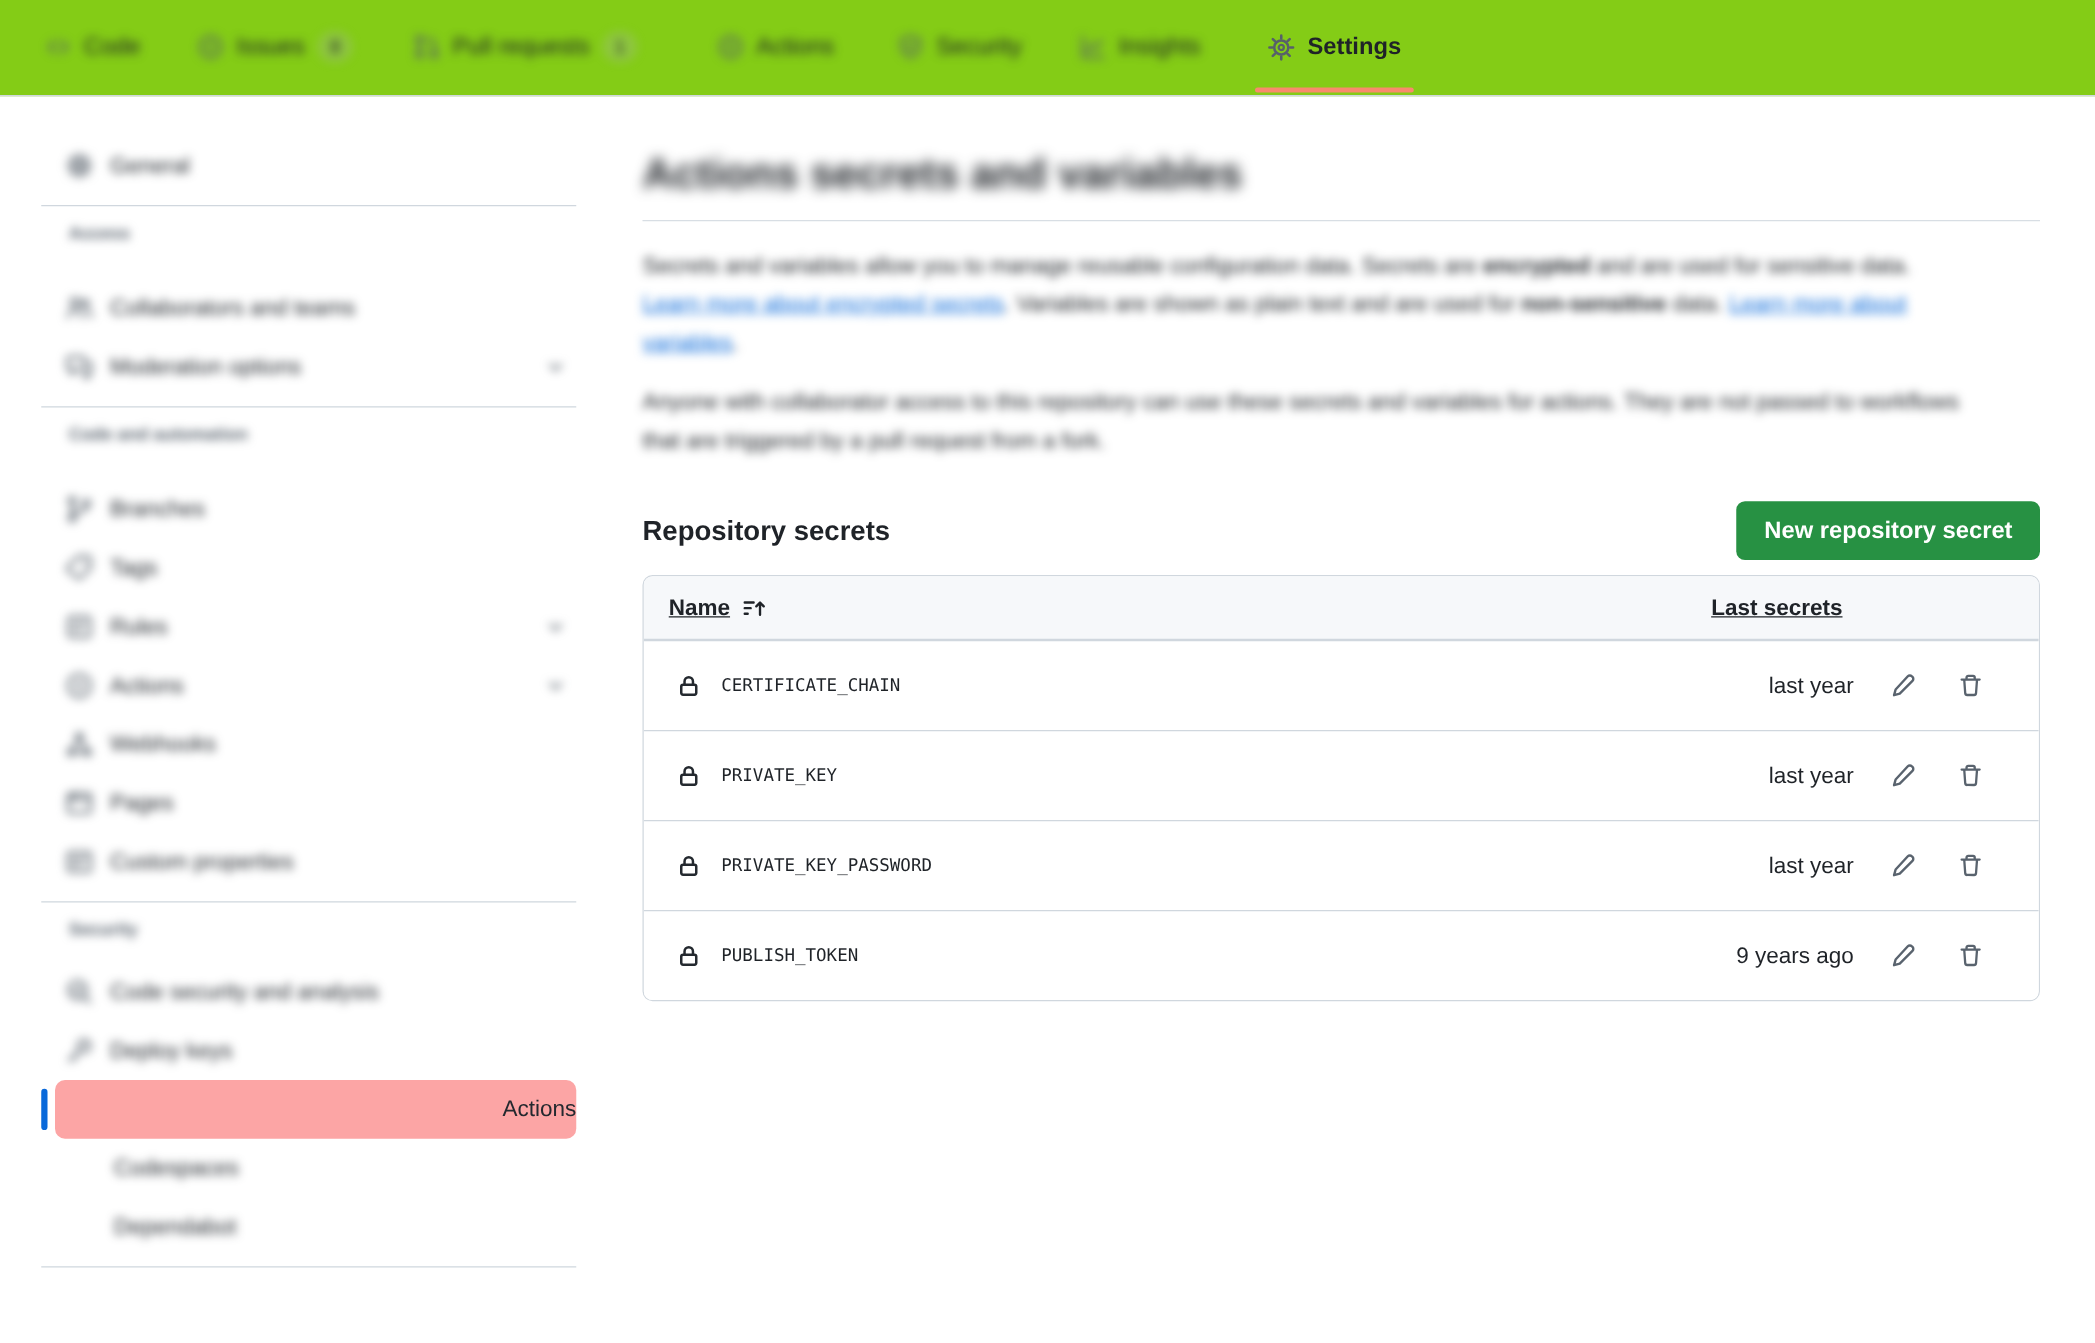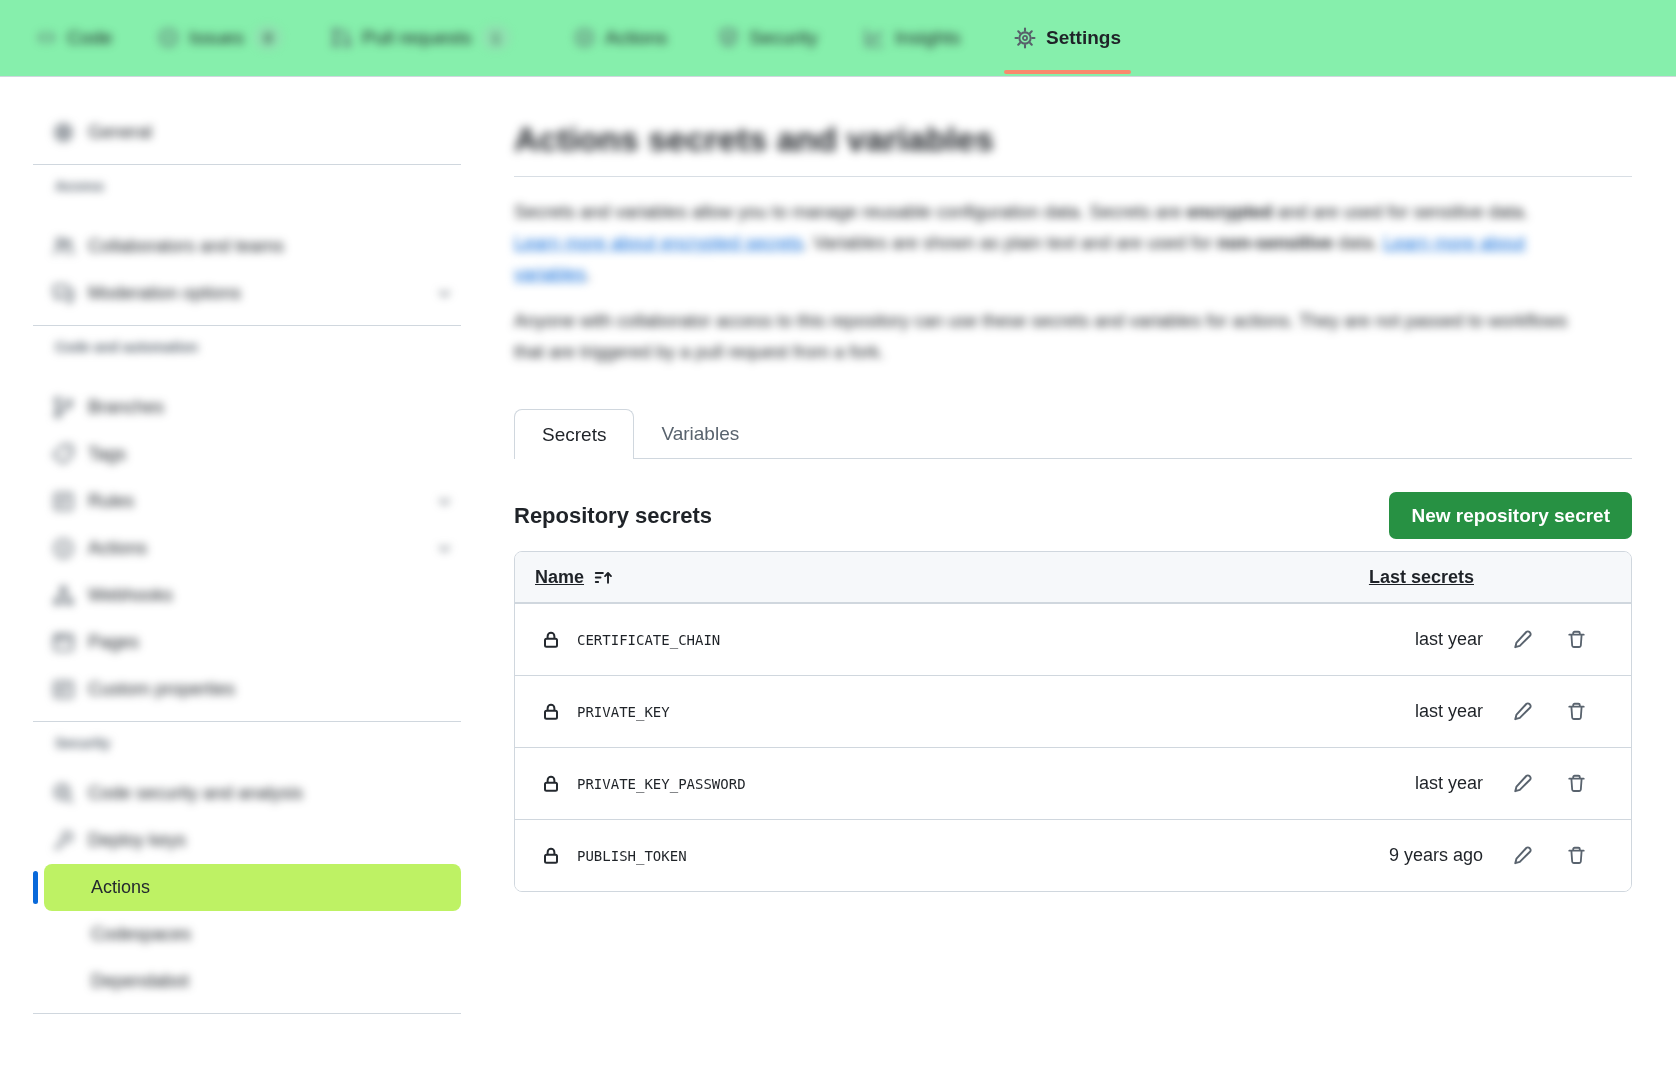--- a/index.html
+++ b/index.html
@@ -9,21 +9,21 @@
     font-family:"Liberation Sans","DejaVu Sans",sans-serif;
     -webkit-font-smoothing:antialiased;
   }
   .icon svg{display:block}
   .bl{filter:blur(4px)}
   .bl-lg{filter:blur(5px)}
 
   
   .topnav{
     position:absolute;left:0;top:0;right:0;height:76px;
-    background:#86efac;border-bottom:1px solid #d0d7de;
+    background:#84cc16;border-bottom:1px solid #d0d7de;
   }
   .nav-item{
     position:absolute;top:0;height:75px;display:flex;align-items:center;
     gap:10px;padding:0 12px;font-size:19px;color:#1f2328;cursor:pointer;
   }
   .nav-item .icon{color:#57606a}
   .nav-item.active{font-weight:700}
   .nav-item.active::after{
     content:"";position:absolute;left:2px;right:2px;bottom:1px;height:4px;
     border-radius:3px;background:#f98a6d;
@@ -47,22 +47,23 @@
     padding-left:22px;font-size:14px;font-weight:700;color:#59636e;
     margin:4px 0 24px 0;
   }
   .side-head.tight{margin-bottom:14px}
   .side-div{height:1px;background:#d0d7de;margin:8px 0;}
   .side-sub{
     height:47px;display:flex;align-items:center;
     padding-left:58px;font-size:18px;color:#24292f;cursor:pointer;
   }
   .side-sub.active{
-    margin-left:11px;padding-left:47px;background:#bef264;border-radius:8px;
+    margin-left:11px;padding-left:47px;background:#fca5a5;border-radius:8px;
     position:relative;
+    justify-content:flex-end;
   }
   .side-sub.active::before{
     content:"";position:absolute;left:-11px;top:7px;bottom:7px;width:5px;
     border-radius:3px;background:#0969da;
   }
   .side-item.strong{font-weight:700}
 
   
   .main{position:absolute;left:514px;top:104px;width:1118px;}
   .page-title{font-size:34px;font-weight:700;margin:14px 0 0 0;line-height:42px;}
@@ -373,28 +374,20 @@
 <main class="main">
 
   <h1 class="page-title bl-lg">Actions secrets and variables</h1>
   <div class="title-div"></div>
 
   <div class="desc">
     <p class="p1 bl"><span>Secrets and variables allow you to manage reusable configuration data. Secrets are </span><b>encrypted</b><span> and are used for sensitive data. </span><a>Learn more about encrypted secrets</a><span>. Variables are shown as plain text and are used for </span><b>non-sensitive</b><span> data. </span><a>Learn more about variables</a><span>.</span></p>
     <p class="p2 bl">Anyone with collaborator access to this repository can use these secrets and variables for actions. They are not passed to workflows that are triggered by a pull request from a fork.</p>
   </div>
 
-  <div class="tabs">
-    <div class="tab active">
-      <span>Secrets</span>
-    </div>
-    <div class="tab">
-      <span>Variables</span>
-    </div>
-  </div>
 
   <div class="sec-row">
     <h2>Repository secrets</h2>
     <button class="btn-primary">New repository secret</button>
   </div>
 
   <div class="table">
     <div class="thead">
       <span>Name</span>
       <span class="sort icon">

